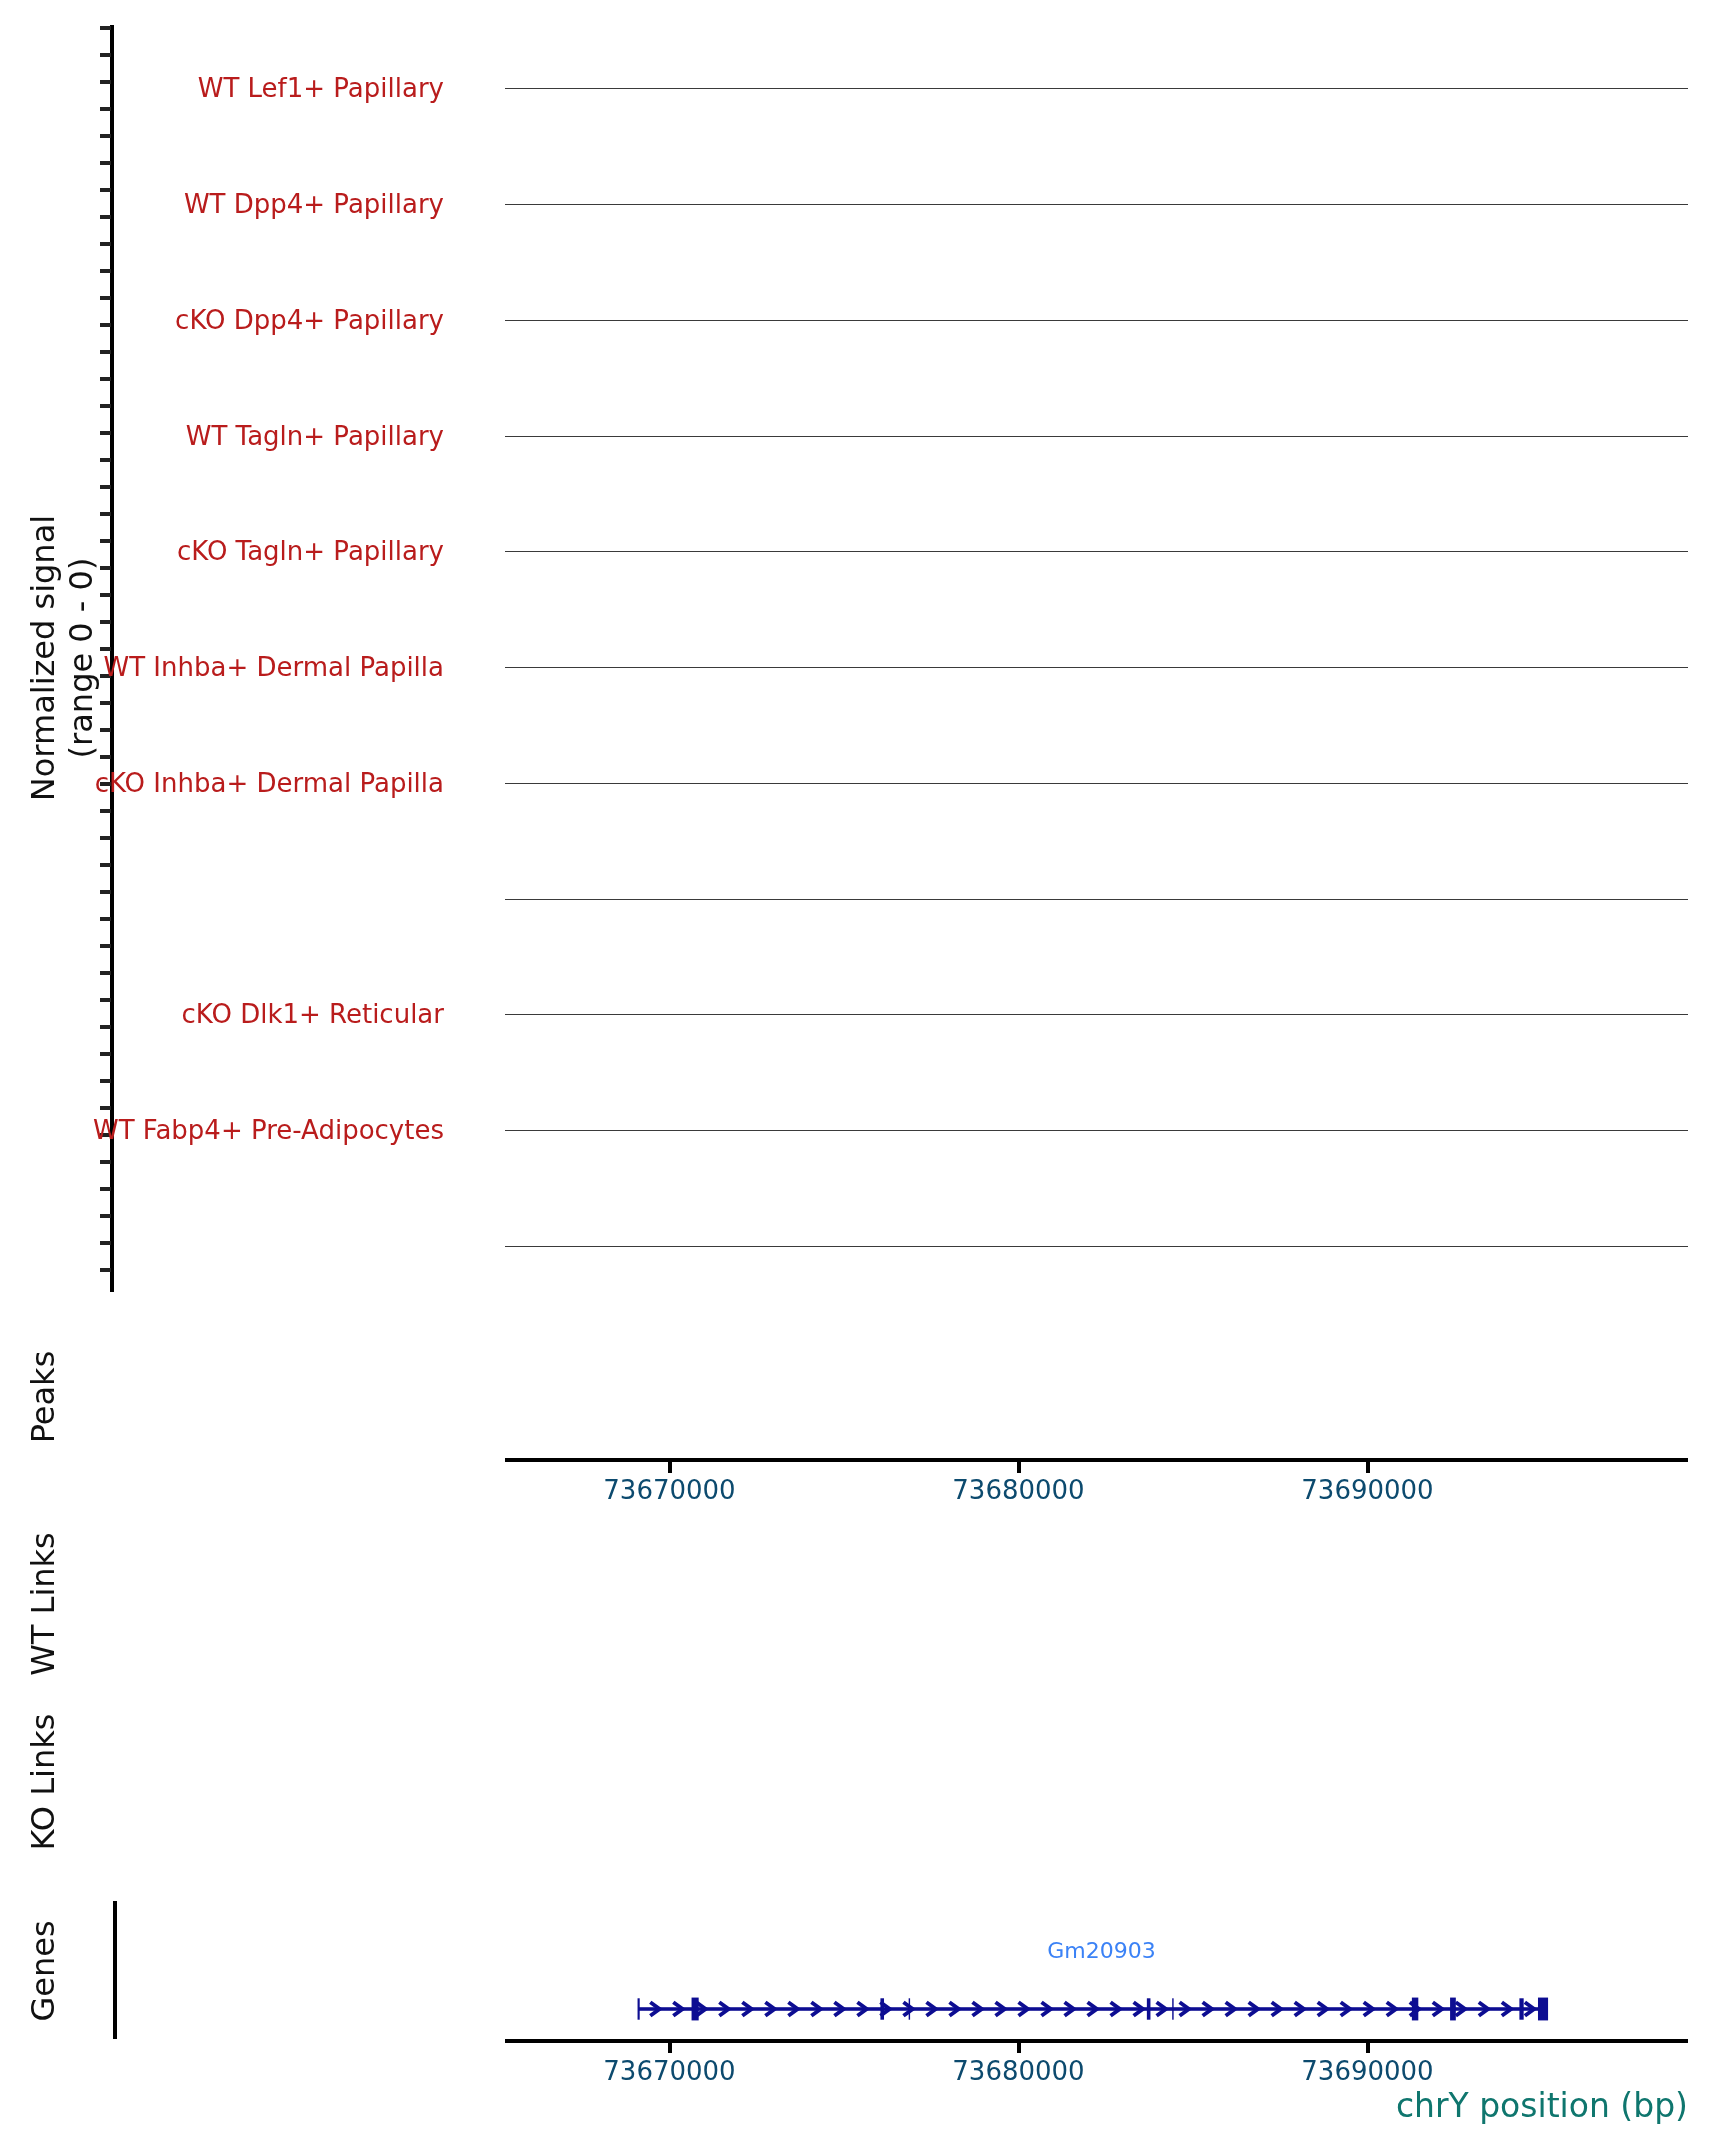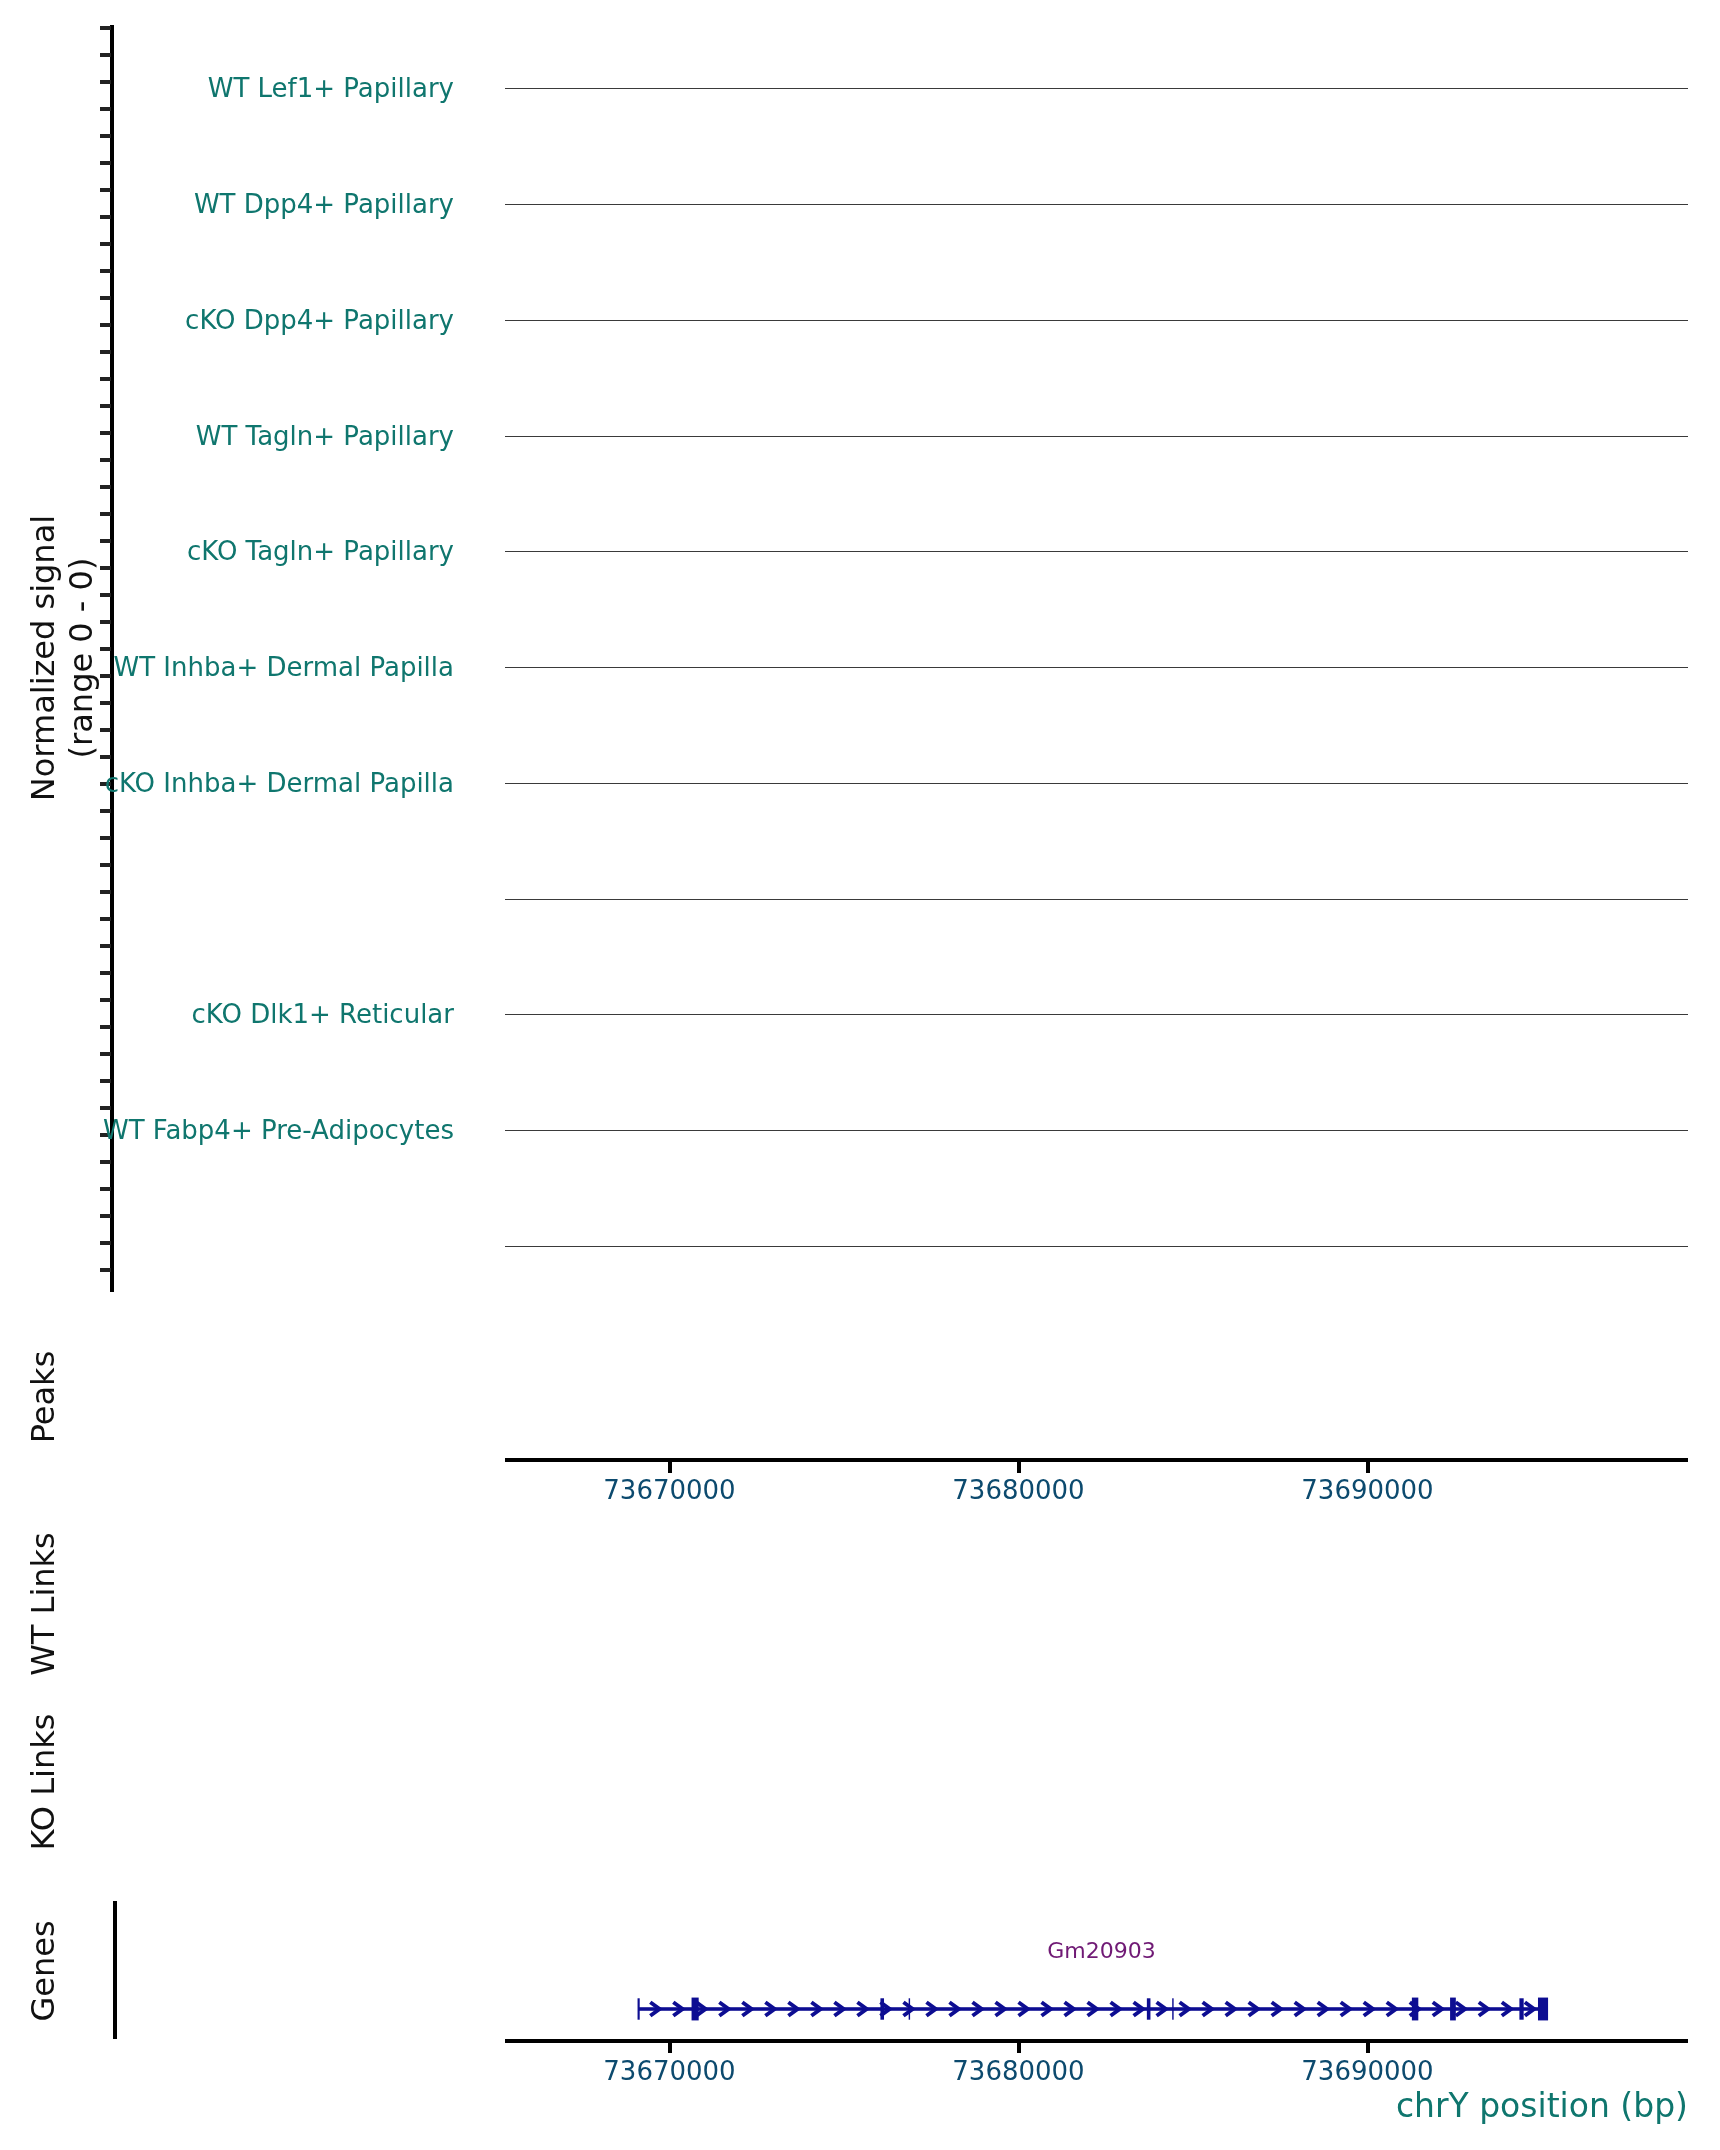--- a/index.html
+++ b/index.html
@@ -21,34 +21,34 @@
   }
   #signal-title{left:63px;top:658px;}
   #peaks-label{left:44px;top:1397px;}
   #wtlinks-label{left:44px;top:1604px;}
   #kolinks-label{left:44px;top:1782px;}
   #genes-label{left:44px;top:1971px;}
 
   
   .track{position:absolute;left:0;width:1721px;height:57px;}
   .track-label{
-    position:absolute;left:18px;top:0;width:436px;height:57px;line-height:57px;
-    text-align:right;font-size:26px;color:#0f766e;white-space:nowrap;
+    position:absolute;left:8px;top:0;width:436px;height:57px;line-height:57px;
+    text-align:right;font-size:26px;color:#b91c1c;white-space:nowrap;
   }
   .track-line{position:absolute;left:505px;top:28px;width:1183px;height:1.4px;background:#3a3a3a;}
 
   
   .gx-line{left:505px;width:1183px;height:3.6px;background:#000;}
   .gx-tick{width:3.6px;height:10.8px;background:#000;}
   .gx-ticklabel{width:215px;text-align:center;font-size:26px;color:#0c4a6e;white-space:nowrap;}
   #x-title{left:505px;top:2086px;width:1183px;text-align:right;font-size:33px;color:#0f766e;}
 
   
   #genes-bracket{left:113px;top:1901px;width:3.6px;height:138px;background:#000;}
-  #gene-name{left:994px;top:1938px;width:215px;text-align:center;font-size:22px;color:#701a75;}
+  #gene-name{left:994px;top:1938px;width:215px;text-align:center;font-size:22px;color:#3b82f6;}
   #gene-svg{left:602px;top:1979px;}
 </style>
 </head>
 <body>
 
 <div id="canvas">
 
   <div id="sig-axis-line" class="abs"></div>
   <div id="sig-axis-ticks" class="abs"></div>
 

